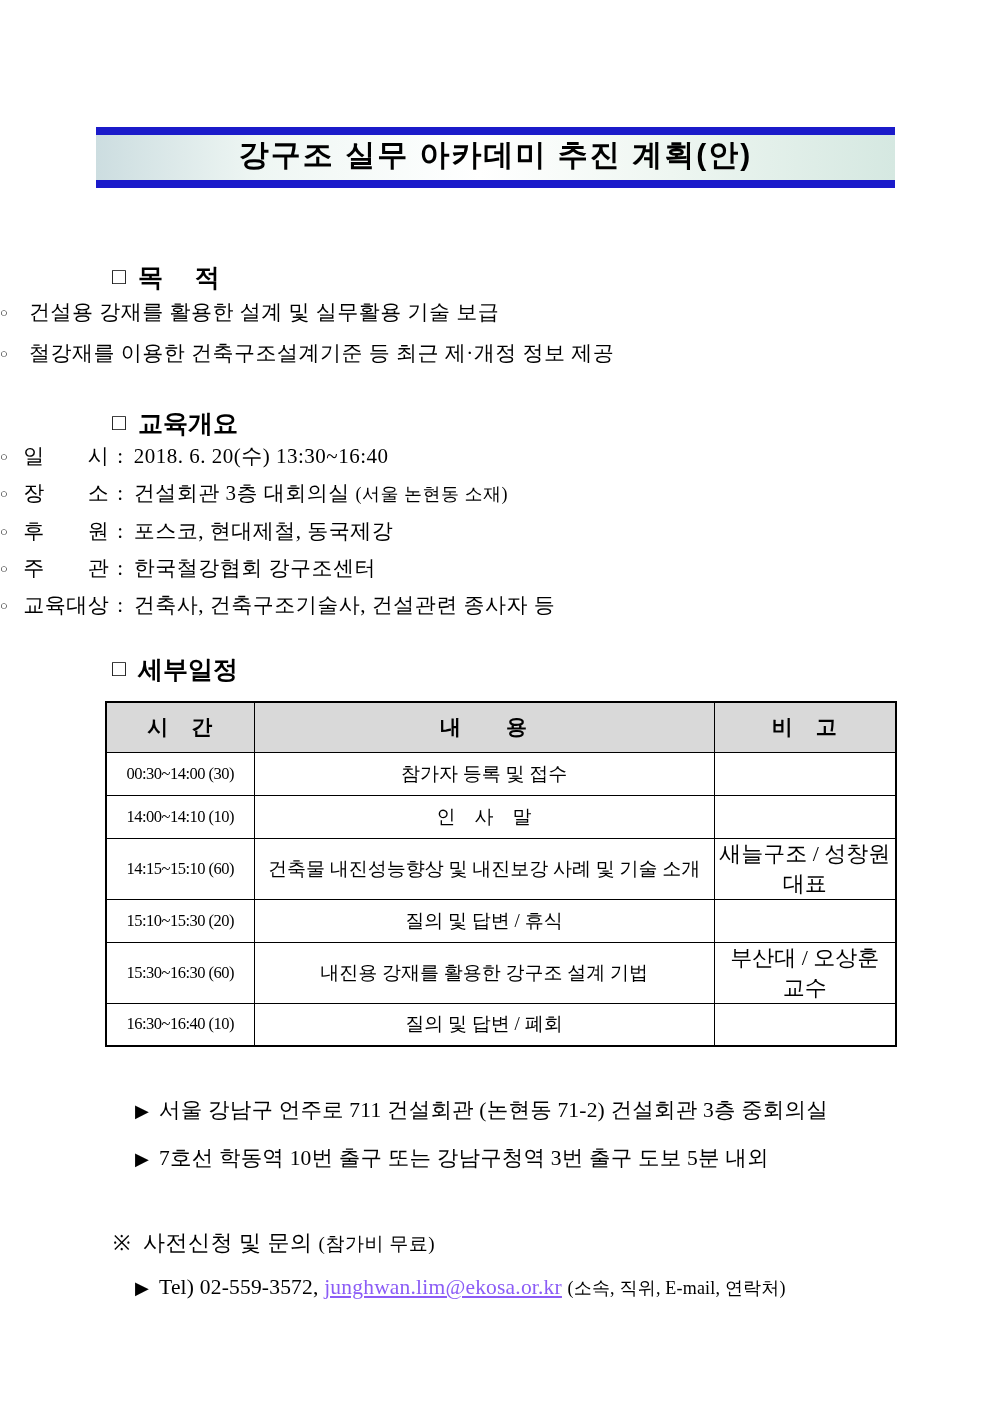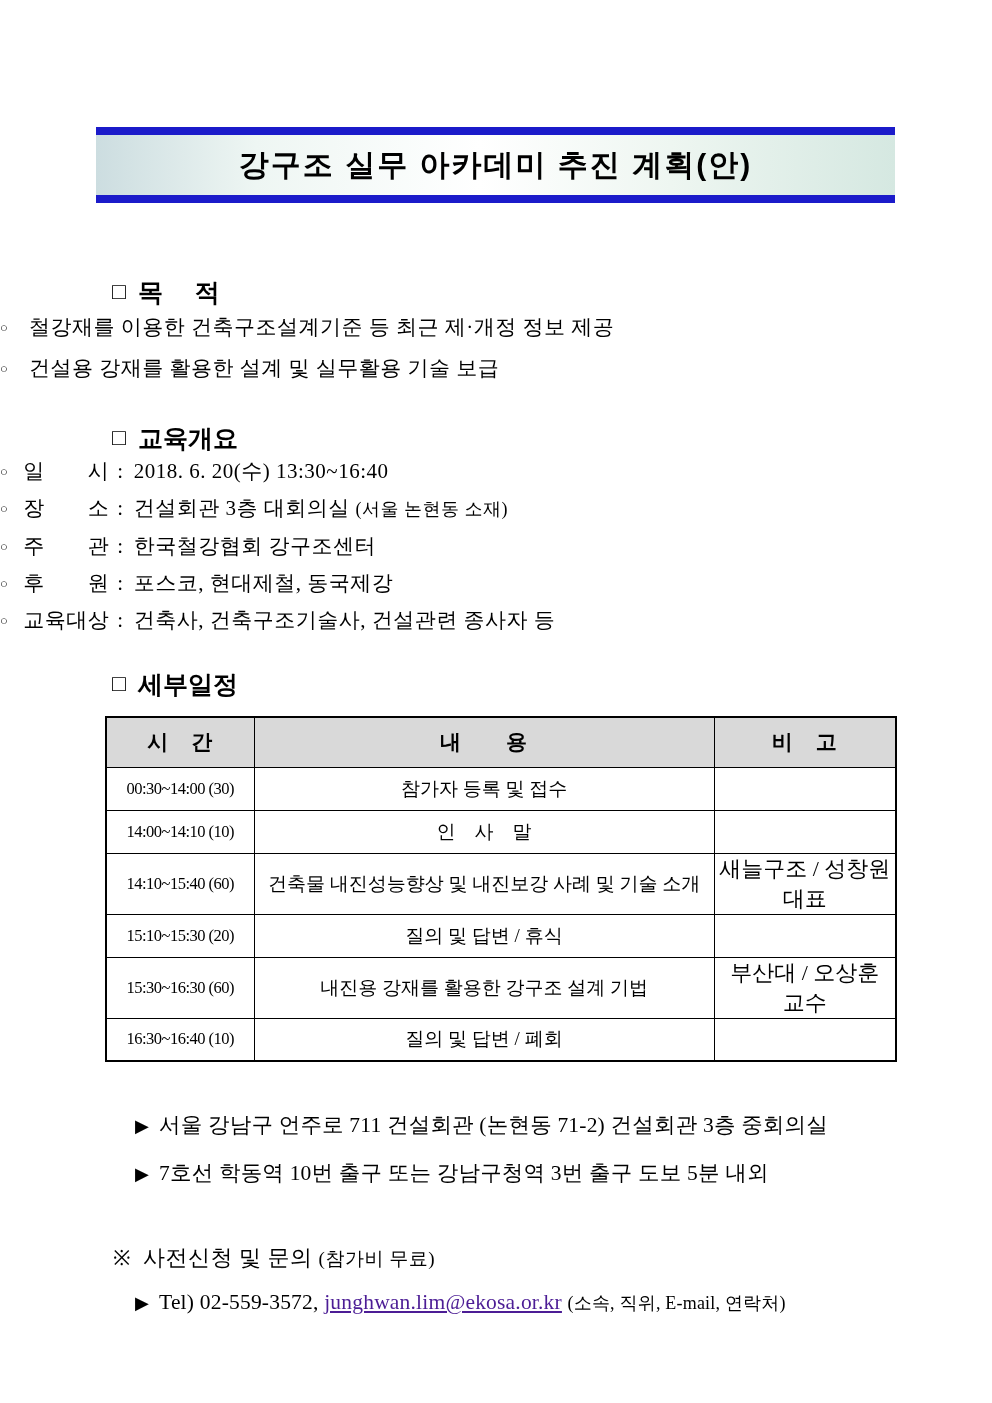--- a/index.html
+++ b/index.html
@@ -15,24 +15,24 @@
   }
   .pre { white-space: pre-wrap; }
 
   
   .banner { margin: 127px 97px 0 96px; }
   .banner-bar {
     height: 8px;
     background: #1b1bca;
   }
   .banner-body {
-    height: 60px;
+    height: 45px;
     background: linear-gradient(90deg, #ccdde0 0%, #eef6f3 20%, #ffffff 48%, #eef6f1 72%, #d5e8e1 100%);
     display: flex;
-    align-items: center;
+    align-items: flex-start;
     justify-content: center;
   }
   .banner-title {
     font-family: "Liberation Sans", sans-serif;
     font-weight: bold;
     font-size: 30px;
     letter-spacing: 2px;
     margin: 0;
   }
 
@@ -120,21 +120,21 @@
   .ref-marker { font-size: 21px; margin-right: 12px; }
   .note-head .small-note { font-size: 19px; }
   .note-sub {
     margin: 8px 0 0 22px;
     font-size: 21.5px;
     line-height: 39px;
     letter-spacing: 0.2px;
   }
   .arrow-marker { font-size: 18px; margin-right: 10px; }
   .email-link {
-    color: #4c1d95;
+    color: #8b5cf6;
     text-decoration: underline;
   }
 </style>
 </head>
 <body>
 
 <div>
 
   <div class="banner">
     <div class="banner-bar"></div>
@@ -144,44 +144,44 @@
     <div class="banner-bar"></div>
   </div>
 
   <div class="heading heading-purpose">
     <span class="sq-marker">□</span>
     <span class="pre">목　 적</span>
   </div>
   <ul class="doc-list purpose-list">
     <li>
       <span class="circ-marker">○</span>
+      <span>건설용 강재를 활용한 설계 및 실무활용 기술 보급</span>
+    </li>
+    <li>
+      <span class="circ-marker">○</span>
       <span>철강재를 이용한 건축구조설계기준 등 최근 제·개정 정보 제공</span>
-    </li>
-    <li>
-      <span class="circ-marker">○</span>
-      <span>건설용 강재를 활용한 설계 및 실무활용 기술 보급</span>
     </li>
   </ul>
 
   <div class="heading heading-overview">
     <span class="sq-marker">□</span>
     <span class="pre">교육개요</span>
   </div>
   <ul class="doc-list overview-list">
     <li>
       <span class="circ-marker">○</span><span class="ov-label">일　　시</span><span class="ov-colon">:</span><span>2018. 6. 20(수) 13:30~16:40</span>
     </li>
     <li>
       <span class="circ-marker">○</span><span class="ov-label">장　　소</span><span class="ov-colon">:</span><span>건설회관 3층 대회의실</span> <span class="small-note">(서울 논현동 소재)</span>
     </li>
     <li>
+      <span class="circ-marker">○</span><span class="ov-label">후　　원</span><span class="ov-colon">:</span><span>포스코, 현대제철, 동국제강</span>
+    </li>
+    <li>
       <span class="circ-marker">○</span><span class="ov-label">주　　관</span><span class="ov-colon">:</span><span>한국철강협회 강구조센터</span>
-    </li>
-    <li>
-      <span class="circ-marker">○</span><span class="ov-label">후　　원</span><span class="ov-colon">:</span><span>포스코, 현대제철, 동국제강</span>
     </li>
     <li>
       <span class="circ-marker">○</span><span class="ov-label">교육대상</span><span class="ov-colon">:</span><span>건축사, 건축구조기술사, 건설관련 종사자 등</span>
     </li>
   </ul>
 
   <div class="heading heading-schedule">
     <span class="sq-marker">□</span>
     <span class="pre">세부일정</span>
   </div>
@@ -204,21 +204,21 @@
         <td class="cell-time">00:30~14:00 (30)</td>
         <td class="cell-content">참가자 등록 및 접수</td>
         <td class="cell-note"></td>
       </tr>
       <tr>
         <td class="cell-time">14:00~14:10 (10)</td>
         <td class="cell-content">인　사　말</td>
         <td class="cell-note"></td>
       </tr>
       <tr>
-        <td class="cell-time">14:10~15:40 (60)</td>
+        <td class="cell-time">14:15~15:10 (60)</td>
         <td class="cell-content">건축물 내진성능향상 및 내진보강 사례 및 기술 소개</td>
         <td class="cell-note">새늘구조 / 성창원 대표</td>
       </tr>
       <tr>
         <td class="cell-time">15:10~15:30 (20)</td>
         <td class="cell-content">질의 및 답변 / 휴식</td>
         <td class="cell-note"></td>
       </tr>
       <tr>
         <td class="cell-time">15:30~16:30 (60)</td>

